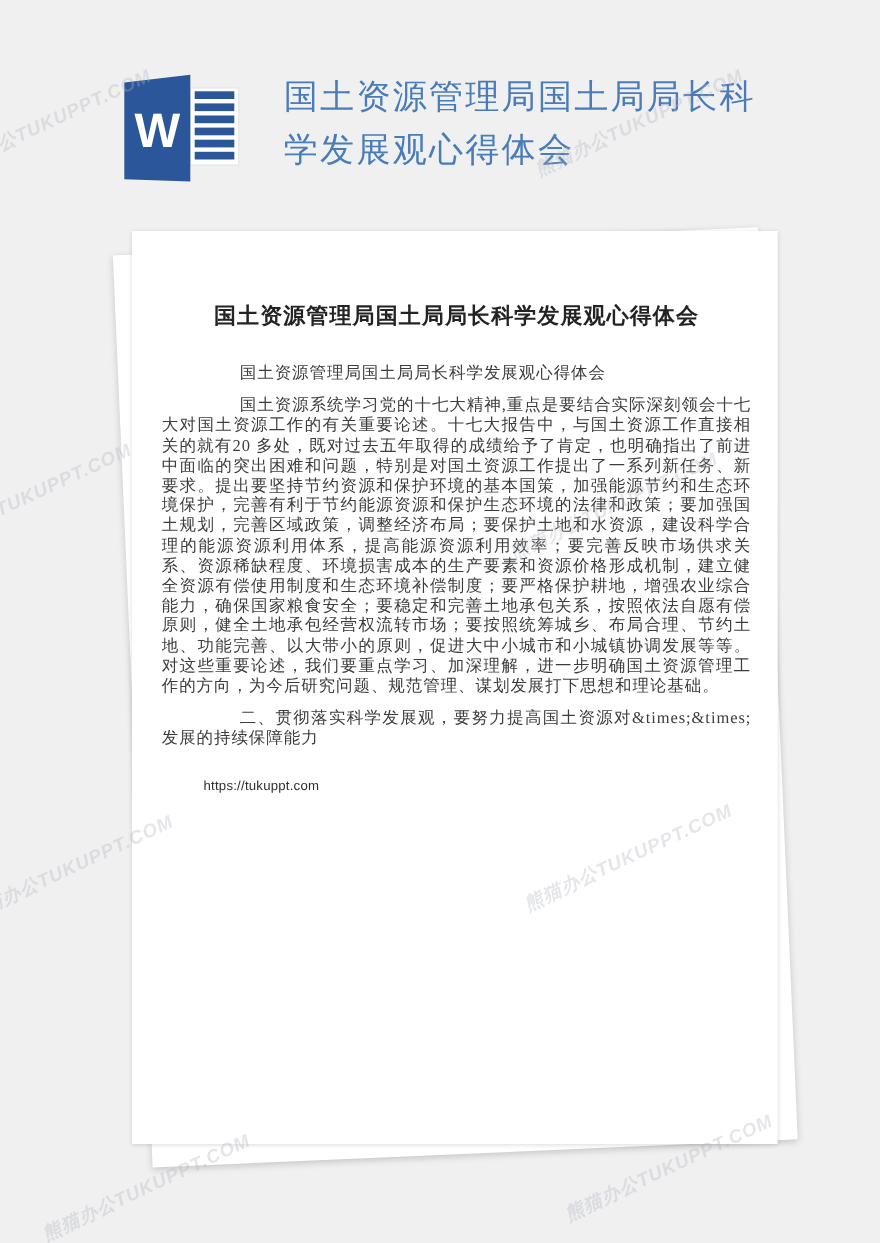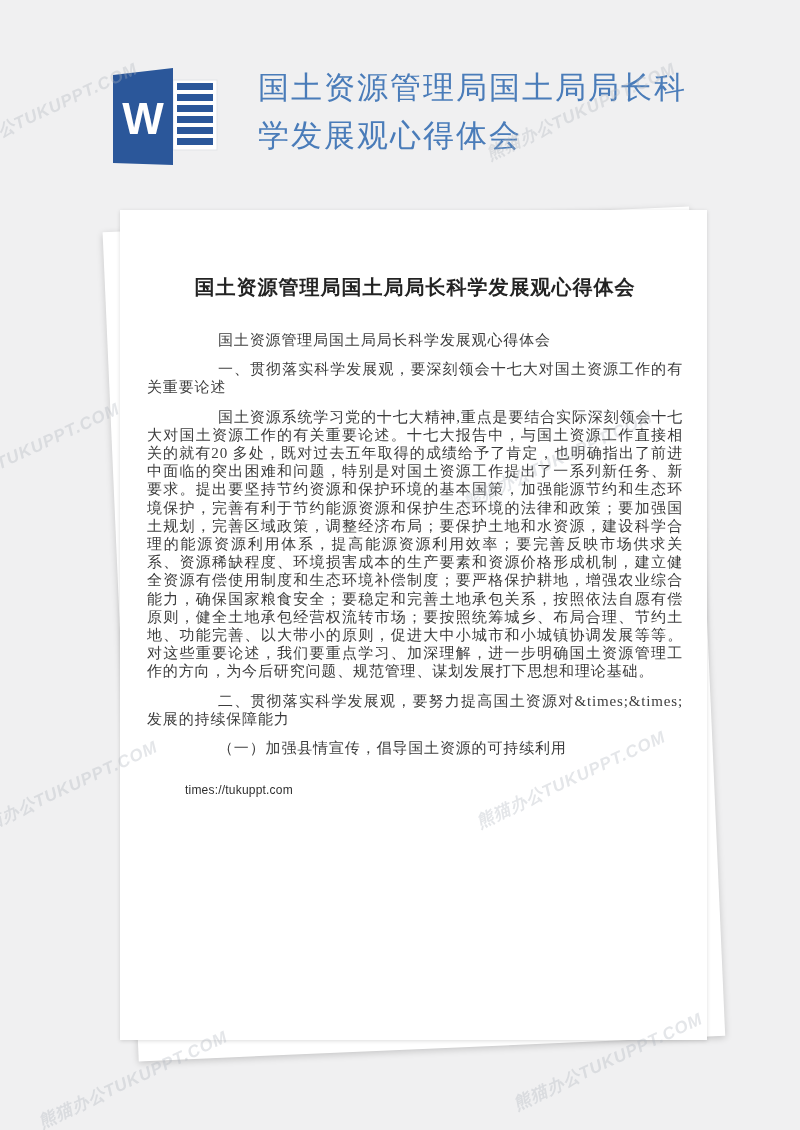--- a/index.html
+++ b/index.html
@@ -94,26 +94,24 @@
     </div>
     <h1 class="header-title">国土资源管理局国土局局长科学发展观心得体会</h1>
   </div>
 
   <div class="paper paper-back"></div>
 
   <article class="paper paper-front">
     <h2 class="doc-title">国土资源管理局国土局局长科学发展观心得体会</h2>
     <div id="paragraphs">
         <p class="para body">国土资源管理局国土局局长科学发展观心得体会</p>
-        <p class="para heading">一、贯彻落实科学发展观，要深刻领会十七大对国土资源工作的有关重要论述</p>
         <p class="para body">国土资源系统学习党的十七大精神,重点是要结合实际深刻领会十七大对国土资源工作的有关重要论述。十七大报告中，与国土资源工作直接相关的就有20 多处，既对过去五年取得的成绩给予了肯定，也明确指出了前进中面临的突出困难和问题，特别是对国土资源工作提出了一系列新任务、新要求。提出要坚持节约资源和保护环境的基本国策，加强能源节约和生态环境保护，完善有利于节约能源资源和保护生态环境的法律和政策；要加强国土规划，完善区域政策，调整经济布局；要保护土地和水资源，建设科学合理的能源资源利用体系，提高能源资源利用效率；要完善反映市场供求关系、资源稀缺程度、环境损害成本的生产要素和资源价格形成机制，建立健全资源有偿使用制度和生态环境补偿制度；要严格保护耕地，增强农业综合能力，确保国家粮食安全；要稳定和完善土地承包关系，按照依法自愿有偿原则，健全土地承包经营权流转市场；要按照统筹城乡、布局合理、节约土地、功能完善、以大带小的原则，促进大中小城市和小城镇协调发展等等。对这些重要论述，我们要重点学习、加深理解，进一步明确国土资源管理工作的方向，为今后研究问题、规范管理、谋划发展打下思想和理论基础。</p>
         <p class="para heading">二、贯彻落实科学发展观，要努力提高国土资源对&amp;times;&amp;times;发展的持续保障能力</p>
-        <p class="para subheading">（一）加强县情宣传，倡导国土资源的可持续利用</p>
       </div>
-    <div class="doc-link">times://tukuppt.com</div>
+    <div class="doc-link">https://tukuppt.com</div>
   </article>
 
   <div id="watermarks">
       <div class="wm" style="left: -60px; top: 100px;">熊猫办公TUKUPPT.COM</div>
       <div class="wm" style="left: 478px; top: 100px;">熊猫办公TUKUPPT.COM</div>
       <div class="wm" style="left: -78px; top: 440px;">熊猫办公TUKUPPT.COM</div>
       <div class="wm" style="left: 455px; top: 448px;">熊猫办公TUKUPPT.COM</div>
       <div class="wm" style="left: -40px; top: 778px;">熊猫办公TUKUPPT.COM</div>
       <div class="wm" style="left: 468px; top: 768px;">熊猫办公TUKUPPT.COM</div>
       <div class="wm" style="left: 30px; top: 1068px;">熊猫办公TUKUPPT.COM</div>

